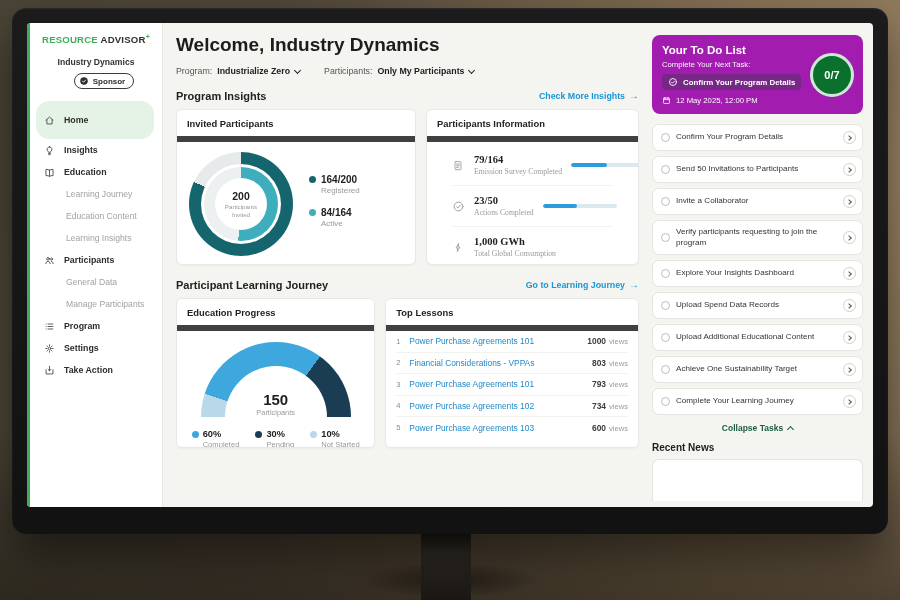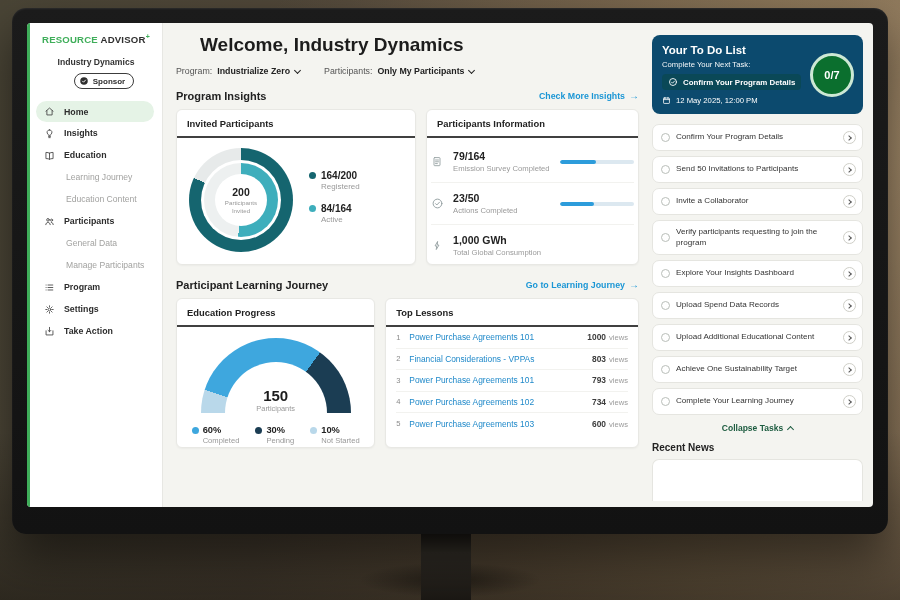--- a/index.html
+++ b/index.html
@@ -30,57 +30,57 @@
   .logo-plus { color:#3fae5a; font-size:7px; vertical-align:super; }
   .org { text-align:center; font-size:8.6px; font-weight:700; color:#333; margin-top:12px; }
   .sponsor-wrap { display:flex; justify-content:center; margin-top:6px;padding-left:16px; }
   .sponsor { display:inline-flex; align-items:center; gap:4px; border:1px solid #3c3c3c;
     border-radius:10px; padding:2px 8px 2px 4px; font-size:8px; font-weight:700; color:#2e2e2e; }
   .nav { margin-top:12px; }
   .nav-item { display:flex; align-items:center; gap:8px; height:22px; padding-left:14px; cursor:pointer; color:#2d2d2d; }
   .nav-item .nav-label { font-size:8.8px; font-weight:700; white-space:nowrap; }
   .nav-item.lvl1 { padding-left:36px; }
   .nav-item.lvl1 .nav-label { font-weight:400; color:#a2a2a0; font-size:8.6px; }
-  .nav-item.active { background:#e5f3e6; border-radius:13px; margin:0 8px 0 6px; padding-left:8px; height:21px; }
+  .nav-item.active { background:#e5f3e6; border-radius:13px; margin:0 8px 0 6px; padding-left:8px; height:38px; }
   .nav-icon { display:flex; color:#4a4a4a; width:12px; flex-shrink:0; }
 
   
   .main { flex:1; min-width:0; padding:11px 10px 0 13px; }
-  h1 { font-size:19px; font-weight:700; color:#1c1c1c; margin-bottom:10px;margin-left:24px; }
+  h1 { font-size:19px; font-weight:700; color:#1c1c1c; margin-bottom:10px; }
   .filters { display:flex; gap:24px; font-size:8.8px; color:#555; }
   .filter { display:flex; align-items:center; gap:5px; }
   .fvalue { font-weight:700; color:#222; cursor:pointer; display:flex; align-items:center; }
   .section-row { display:flex; justify-content:space-between; align-items:center; margin-top:14px; margin-bottom:7px; }
   .stitle { font-size:11px; font-weight:700; color:#222; }
   .slink { font-size:8.8px; font-weight:700; color:#1b96d5; display:flex; gap:4px; align-items:center; cursor:pointer; }
   .grid { display:grid; gap:10px; }
   .r1 { grid-template-columns:1.06fr .94fr; }
   .r2 { grid-template-columns:.88fr 1.12fr; }
   .card { background:#fff; border:1px solid #e8e8e4; border-radius:6px; box-shadow:0 1px 2px rgba(0,0,0,.04); overflow:hidden; }
-  .card-title { font-size:9.4px; font-weight:700; color:#222; padding:8px 10px 7px; border-bottom:2px solid #404040; }
+  .card-title { font-size:9.4px; font-weight:700; color:#222; padding:8px 10px 7px; border-bottom:6px solid #404040; }
   .r1 .card { height:156px; } .r2 .card { height:150px; }
 
   
   .donut-body { display:flex; align-items:center; gap:16px; padding:10px 12px; }
   .donut { position:relative; width:104px; height:104px; flex-shrink:0; }
   .donut-outer { position:absolute; inset:0; border-radius:50%; }
   .donut-gap { position:absolute; inset:12px; background:#fff; border-radius:50%; }
   .donut-inner { position:absolute; inset:15px; border-radius:50%; }
   .donut-center { position:absolute; inset:26px; background:#fff; border-radius:50%;
     display:flex; flex-direction:column; align-items:center; justify-content:center; text-align:center; }
   .dc-val { font-size:10.5px; font-weight:700; color:#222; }
   .dc-label { font-size:6.2px; color:#999; margin-top:1px; width:44px; line-height:1.25; }
   .dl-entry { margin-bottom:12px; }
   .dl-entry:last-child { margin-bottom:7px; }
   .dl-top { display:flex; align-items:center; gap:5px; font-size:10px; font-weight:700; color:#222; }
   .dot { width:7px; height:7px; border-radius:50%; flex-shrink:0; }
   .dl-label { font-size:8px; color:#999; margin-left:12px; margin-top:1px; }
 
   
-  .info-rows { padding:3px 4px; }
+  .info-rows { padding:3px 25px;font-family:Liberation Serif, serif; }
   .info-row { display:flex; align-items:center; gap:9px; padding:9px 0; border-bottom:1px solid #f2f2ef; }
   .info-row:last-child { border-bottom:none; }
   .ir-icon { color:#95a0a2; width:13px; display:flex; flex-shrink:0; }
   .ir-val { font-size:10.5px; font-weight:700; color:#222; }
   .ir-label { font-size:7.7px; color:#9a9a9a; margin-top:2px; white-space:nowrap; }
   .ir-bar { margin-left:auto; width:74px; height:4px; border-radius:2px; background:#dce8f0; overflow:hidden; flex-shrink:0; }
   .ir-fill { height:100%; background:#2d9cdb; border-radius:2px; }
 
   
   .gauge-body { display:flex; flex-direction:column; align-items:center; padding:11px 8px 0; }
@@ -99,21 +99,21 @@
   .lesson-row { display:flex; align-items:center; height:21.5px; border-bottom:1px solid #f2f2ef; }
   .lesson-row:last-child { border-bottom:none; }
   .l-rank { width:13px; font-size:7.6px; color:#8a8a8a; }
   .l-title { font-size:8.4px; color:#1e88c9; cursor:pointer; white-space:nowrap; }
   .l-views { margin-left:auto; display:flex; gap:3px; align-items:baseline; }
   .l-num { font-size:8.4px; color:#3c3c3c; font-weight:600; }
   .l-unit { font-size:7.6px; color:#9a9a9a; }
 
   
   .todo { width:224px; padding:12px 10px 0 3px; flex-shrink:0; }
-  .todo-head { position:relative; background:#0c4a6e; border-radius:8px; padding:9px 10px; color:#fff; }
+  .todo-head { position:relative; background:#a21caf; border-radius:8px; padding:9px 10px; color:#fff; }
   .th-title { font-size:11.5px; font-weight:700; }
   .th-sub { font-size:7.7px; margin-top:4px; opacity:.95; }
   .th-chip { display:inline-flex; align-items:center; gap:5px; background:rgba(8,68,30,.28);
     border-radius:4px; padding:3px 6px; margin-top:5px; font-size:7.9px; font-weight:700; max-width:140px; cursor:pointer; }
   .th-time { display:flex; align-items:center; gap:5px; font-size:7.7px; margin-top:6px; }
   .th-badge { position:absolute; right:9px; top:50%; transform:translateY(-50%); width:44px; height:44px;
     border-radius:50%; background:#0b6f2e; border:3px solid #cde8d4;
     display:flex; align-items:center; justify-content:center; font-size:11px; font-weight:700; }
   .tasks { margin-top:10px; }
   .task { display:flex; align-items:center; gap:6px; background:#fff; border:1px solid #e5e5e0;
@@ -187,20 +187,23 @@
                 </svg>
               </span>
             <span class="nav-label">Education</span>
           </div>
           <div class="nav-item lvl1">
             <span class="nav-label">Learning Journey</span>
           </div>
           <div class="nav-item lvl1">
             <span class="nav-label">Education Content</span>
           </div>
+          <div class="nav-item lvl1">
+            <span class="nav-label">Learning Insights</span>
+          </div>
           <div class="nav-item lvl0">
             <span class="nav-icon">
                 <svg width="11" height="11" viewBox="0 0 16 16" fill="none" stroke="currentColor" stroke-width="1.3" stroke-linecap="round" stroke-linejoin="round">
                   <circle cx="5.8" cy="5.6" r="1.9"></circle>
                   <path d="M2.6 12.6c0-1.8 1.4-3.2 3.2-3.2s3.2 1.4 3.2 3.2"></path>
                   <circle cx="11" cy="6" r="1.5"></circle>
                   <path d="M10.6 9.3c1.6.2 2.8 1.5 2.8 3.2"></path>
                 </svg>
               </span>
             <span class="nav-label">Participants</span>

